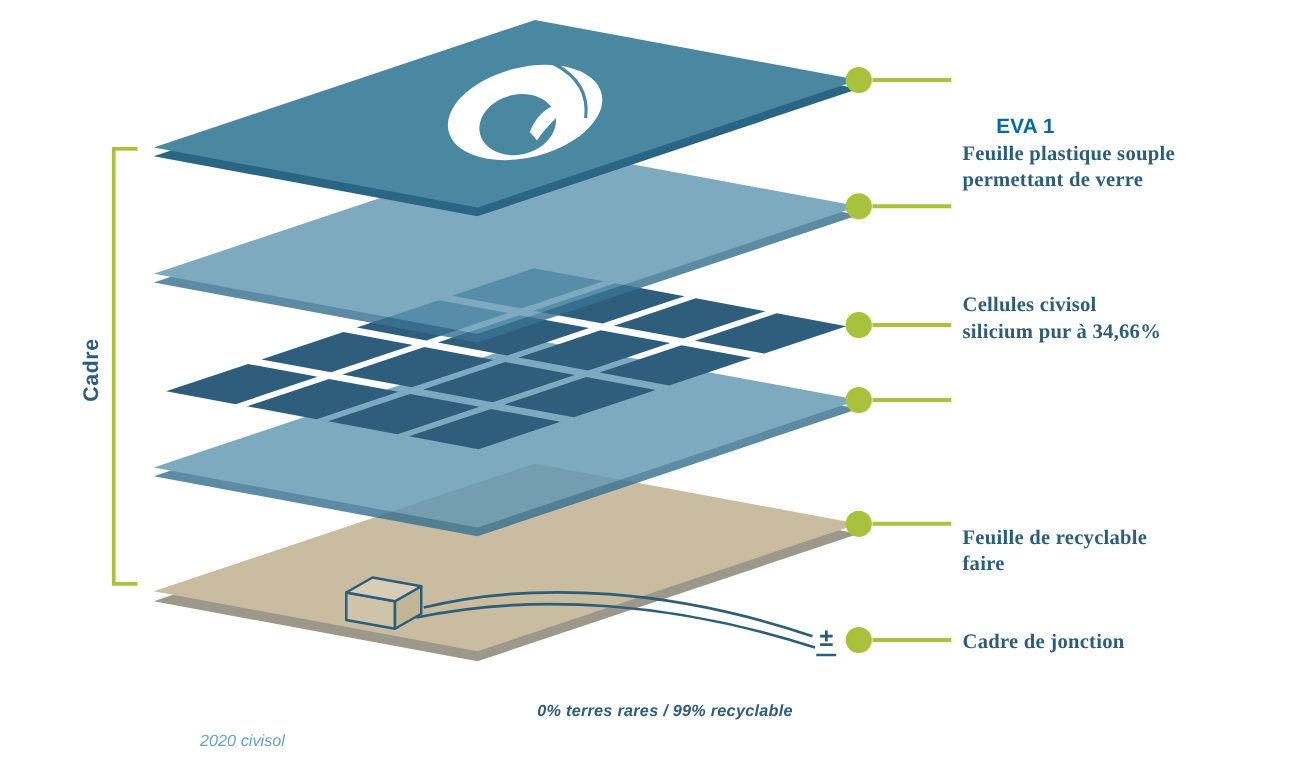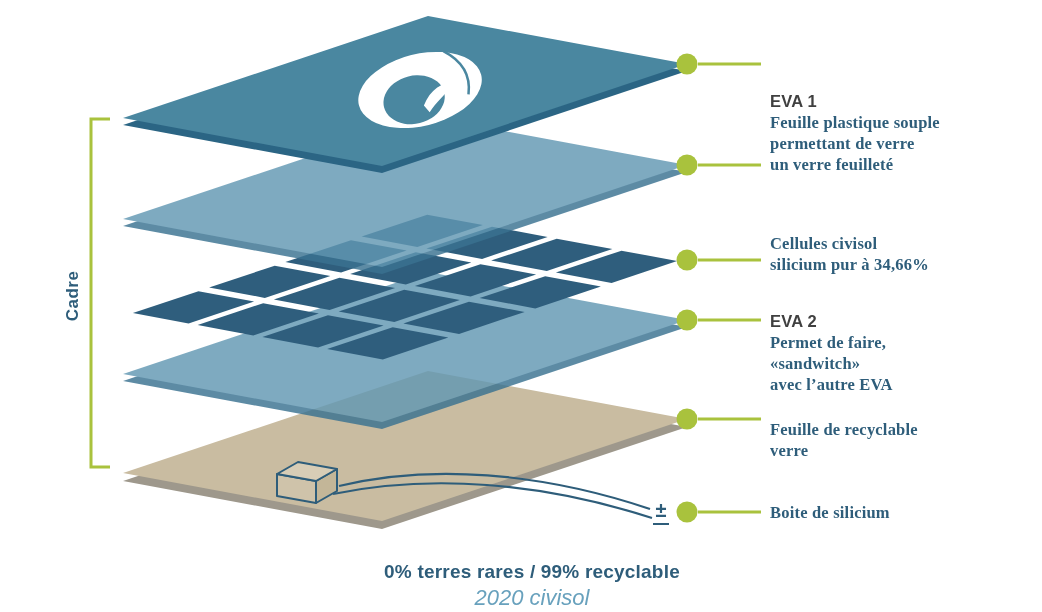--- a/index.html
+++ b/index.html
@@ -6,35 +6,35 @@
   #canvas{
     position:relative;width:1042px;height:612px;background:#fff;overflow:hidden;
     font-family:"Liberation Sans",sans-serif;
   }
   #diagram-svg{position:absolute;left:0;top:0;}
   .callout{
     position:absolute;left:770px;
     font-weight:700;font-size:16.5px;line-height:21px;
     color:#2e5d7a;white-space:nowrap;letter-spacing:.2px;
   }
-  .callout .heading{display:block;color:#404040;}
+  .callout .heading{display:block;color:#0369a1;margin-left:27px;}
   .callout .heading:empty{display:none;}
   .callout .line{display:block;font-family:Liberation Serif, serif;}
   #frame-label{
     position:absolute;left:31px;top:286px;width:84px;text-align:center;
     transform:rotate(-90deg);
     font-weight:700;font-size:17px;color:#2e5d7a;letter-spacing:.5px;
   }
   #footer-line1{
     position:absolute;left:160px;top:561px;width:744px;text-align:center;
-    font-weight:700;font-size:19px;color:#2e5d7a;letter-spacing:.2px;
+    font-weight:700;font-size:13px;color:#2e5d7a;letter-spacing:.2px;font-style:italic;
   }
   #footer-line2{
-    position:absolute;left:160px;top:585px;width:744px;text-align:center;
-    font-style:italic;font-size:22px;color:#68a1bd;
+    position:absolute;left:160px;top:585px;width:744px;text-align:left;
+    font-style:italic;font-size:13px;color:#68a1bd;
   }
 </style>
 </head>
 <body>
 
 <div id="canvas">
 
   <svg id="diagram-svg" width="1042" height="612" viewBox="0 0 1042 612">
       <g>
         <polygon points="428,379 687,427 382,529 123,481" fill="#9e988c"></polygon>
@@ -102,39 +102,32 @@
       <text x="661" y="517" text-anchor="middle" fill="#2e5d7a" font-family="&quot;Liberation Sans&quot;,sans-serif" font-size="20" font-weight="bold">±</text>
       <line x1="653" y1="524" x2="669" y2="524" stroke="#2e5d7a" stroke-width="2"></line>
     </svg>
 
   <div id="frame-label">Cadre</div>
 
   <div class="callout" style="top:91px">
     <span class="heading">EVA 1</span>
     <span class="line">Feuille plastique souple</span>
     <span class="line">permettant de verre</span>
-    <span class="line">un verre feuilleté</span>
   </div>
 
   <div class="callout" style="top:233px">
     <span class="line">Cellules civisol</span>
     <span class="line">silicium pur à 34,66%</span>
   </div>
 
-  <div class="callout" style="top:311px">
-    <span class="heading">EVA 2</span>
-    <span class="line">Permet de faire,</span>
-    <span class="line">«sandwitch»</span>
-    <span class="line">avec l’autre EVA</span>
-  </div>
 
   <div class="callout" style="top:419px">
     <span class="line">Feuille de recyclable</span>
-    <span class="line">verre</span>
+    <span class="line">faire</span>
   </div>
 
   <div class="callout" style="top:502px">
-    <span class="line">Boite de silicium</span>
+    <span class="line">Cadre de jonction</span>
   </div>
 
   <div id="footer-line1">0% terres rares / 99% recyclable</div>
   <div id="footer-line2">2020 civisol</div>
 </div>
 
 </body></html>

